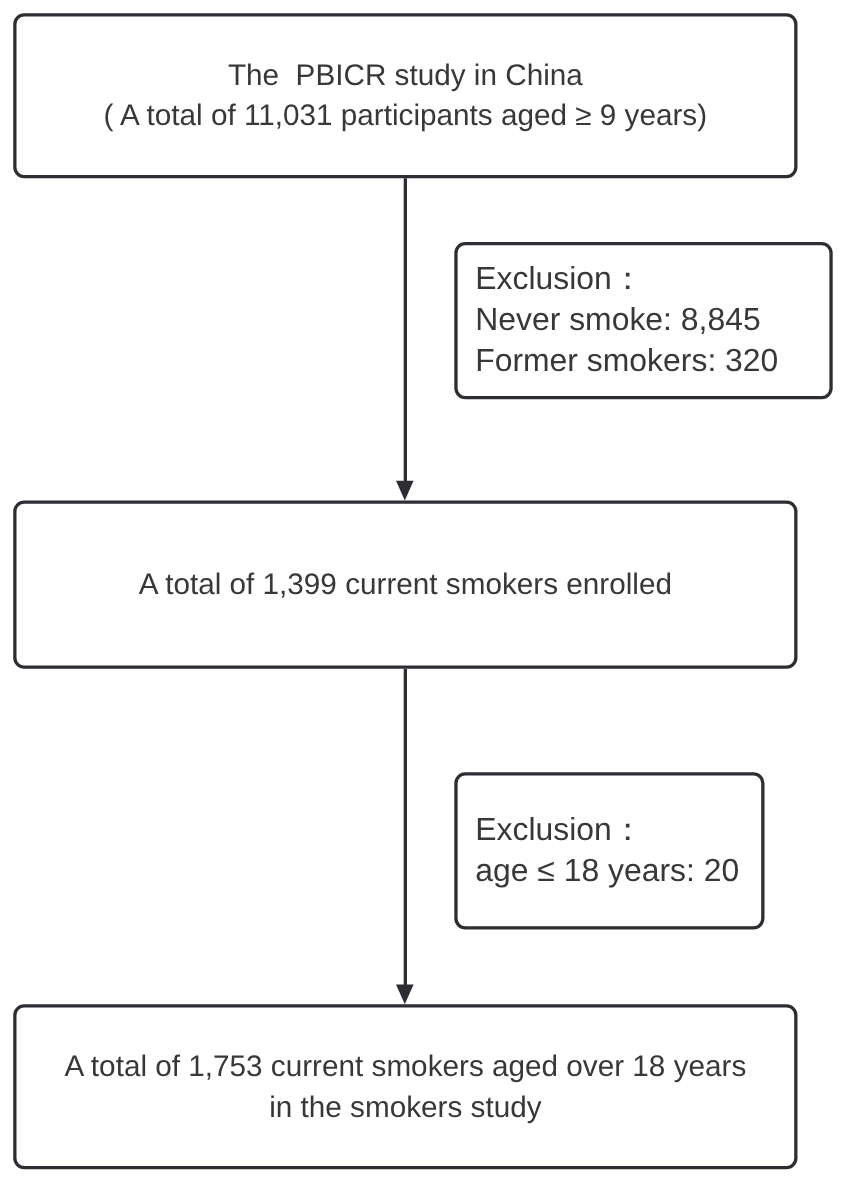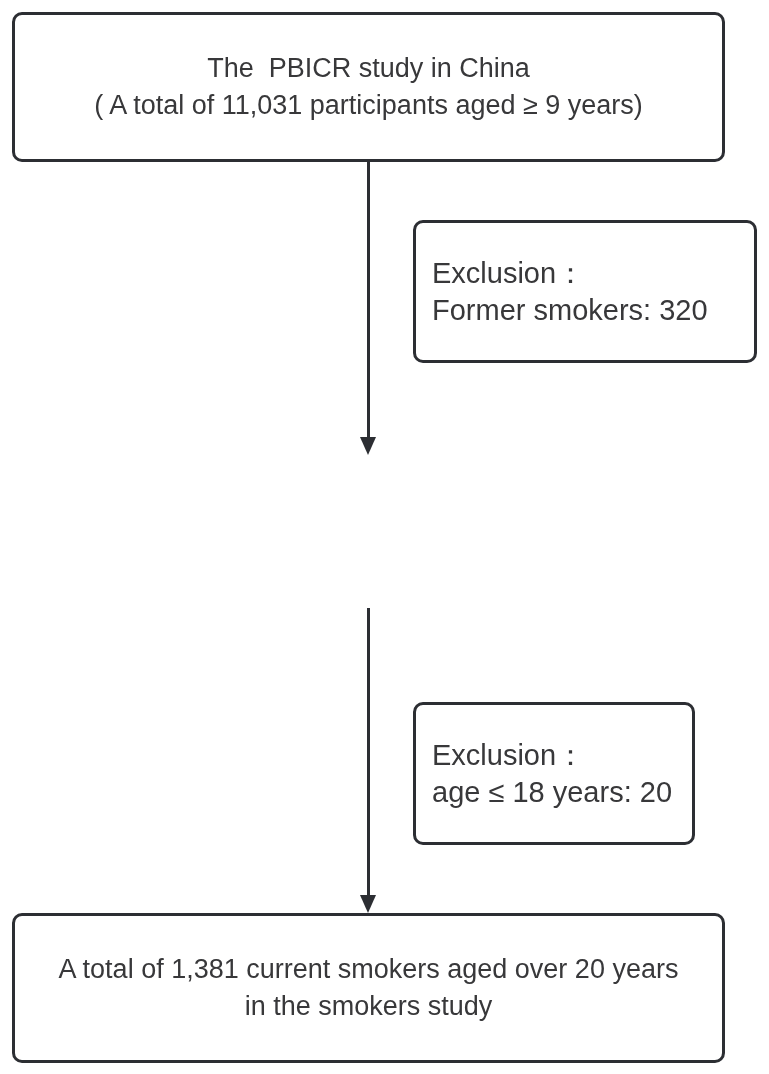--- a/index.html
+++ b/index.html
@@ -70,30 +70,34 @@
   <div class="box center-text" id="box-top">
     <div class="line">The  PBICR study in China</div>
     <div class="line">( A total of 11,031 participants aged ≥ 9 years)</div>
   </div>
 
   <div class="vline" id="arrow1-line"></div>
   <div class="arrowhead" id="arrow1-head"></div>
 
   <div class="box left-text" id="box-excl1">
     <div class="line">Exclusion：</div>
+    <div class="line">Never smoke: 8,845</div>
     <div class="line">Former smokers: 320</div>
   </div>
 
+  <div class="box center-text" id="box-mid">
+    <div class="line">A total of 1,399 current smokers enrolled</div>
+  </div>
 
   <div class="vline" id="arrow2-line"></div>
   <div class="arrowhead" id="arrow2-head"></div>
 
   <div class="box left-text" id="box-excl2">
     <div class="line">Exclusion：</div>
     <div class="line">age ≤ 18 years: 20</div>
   </div>
 
   <div class="box center-text" id="box-bottom">
-    <div class="line">A total of 1,381 current smokers aged over 20 years</div>
+    <div class="line">A total of 1,753 current smokers aged over 18 years</div>
     <div class="line">in the smokers study</div>
   </div>
 
 </div>
 
 </body></html>

